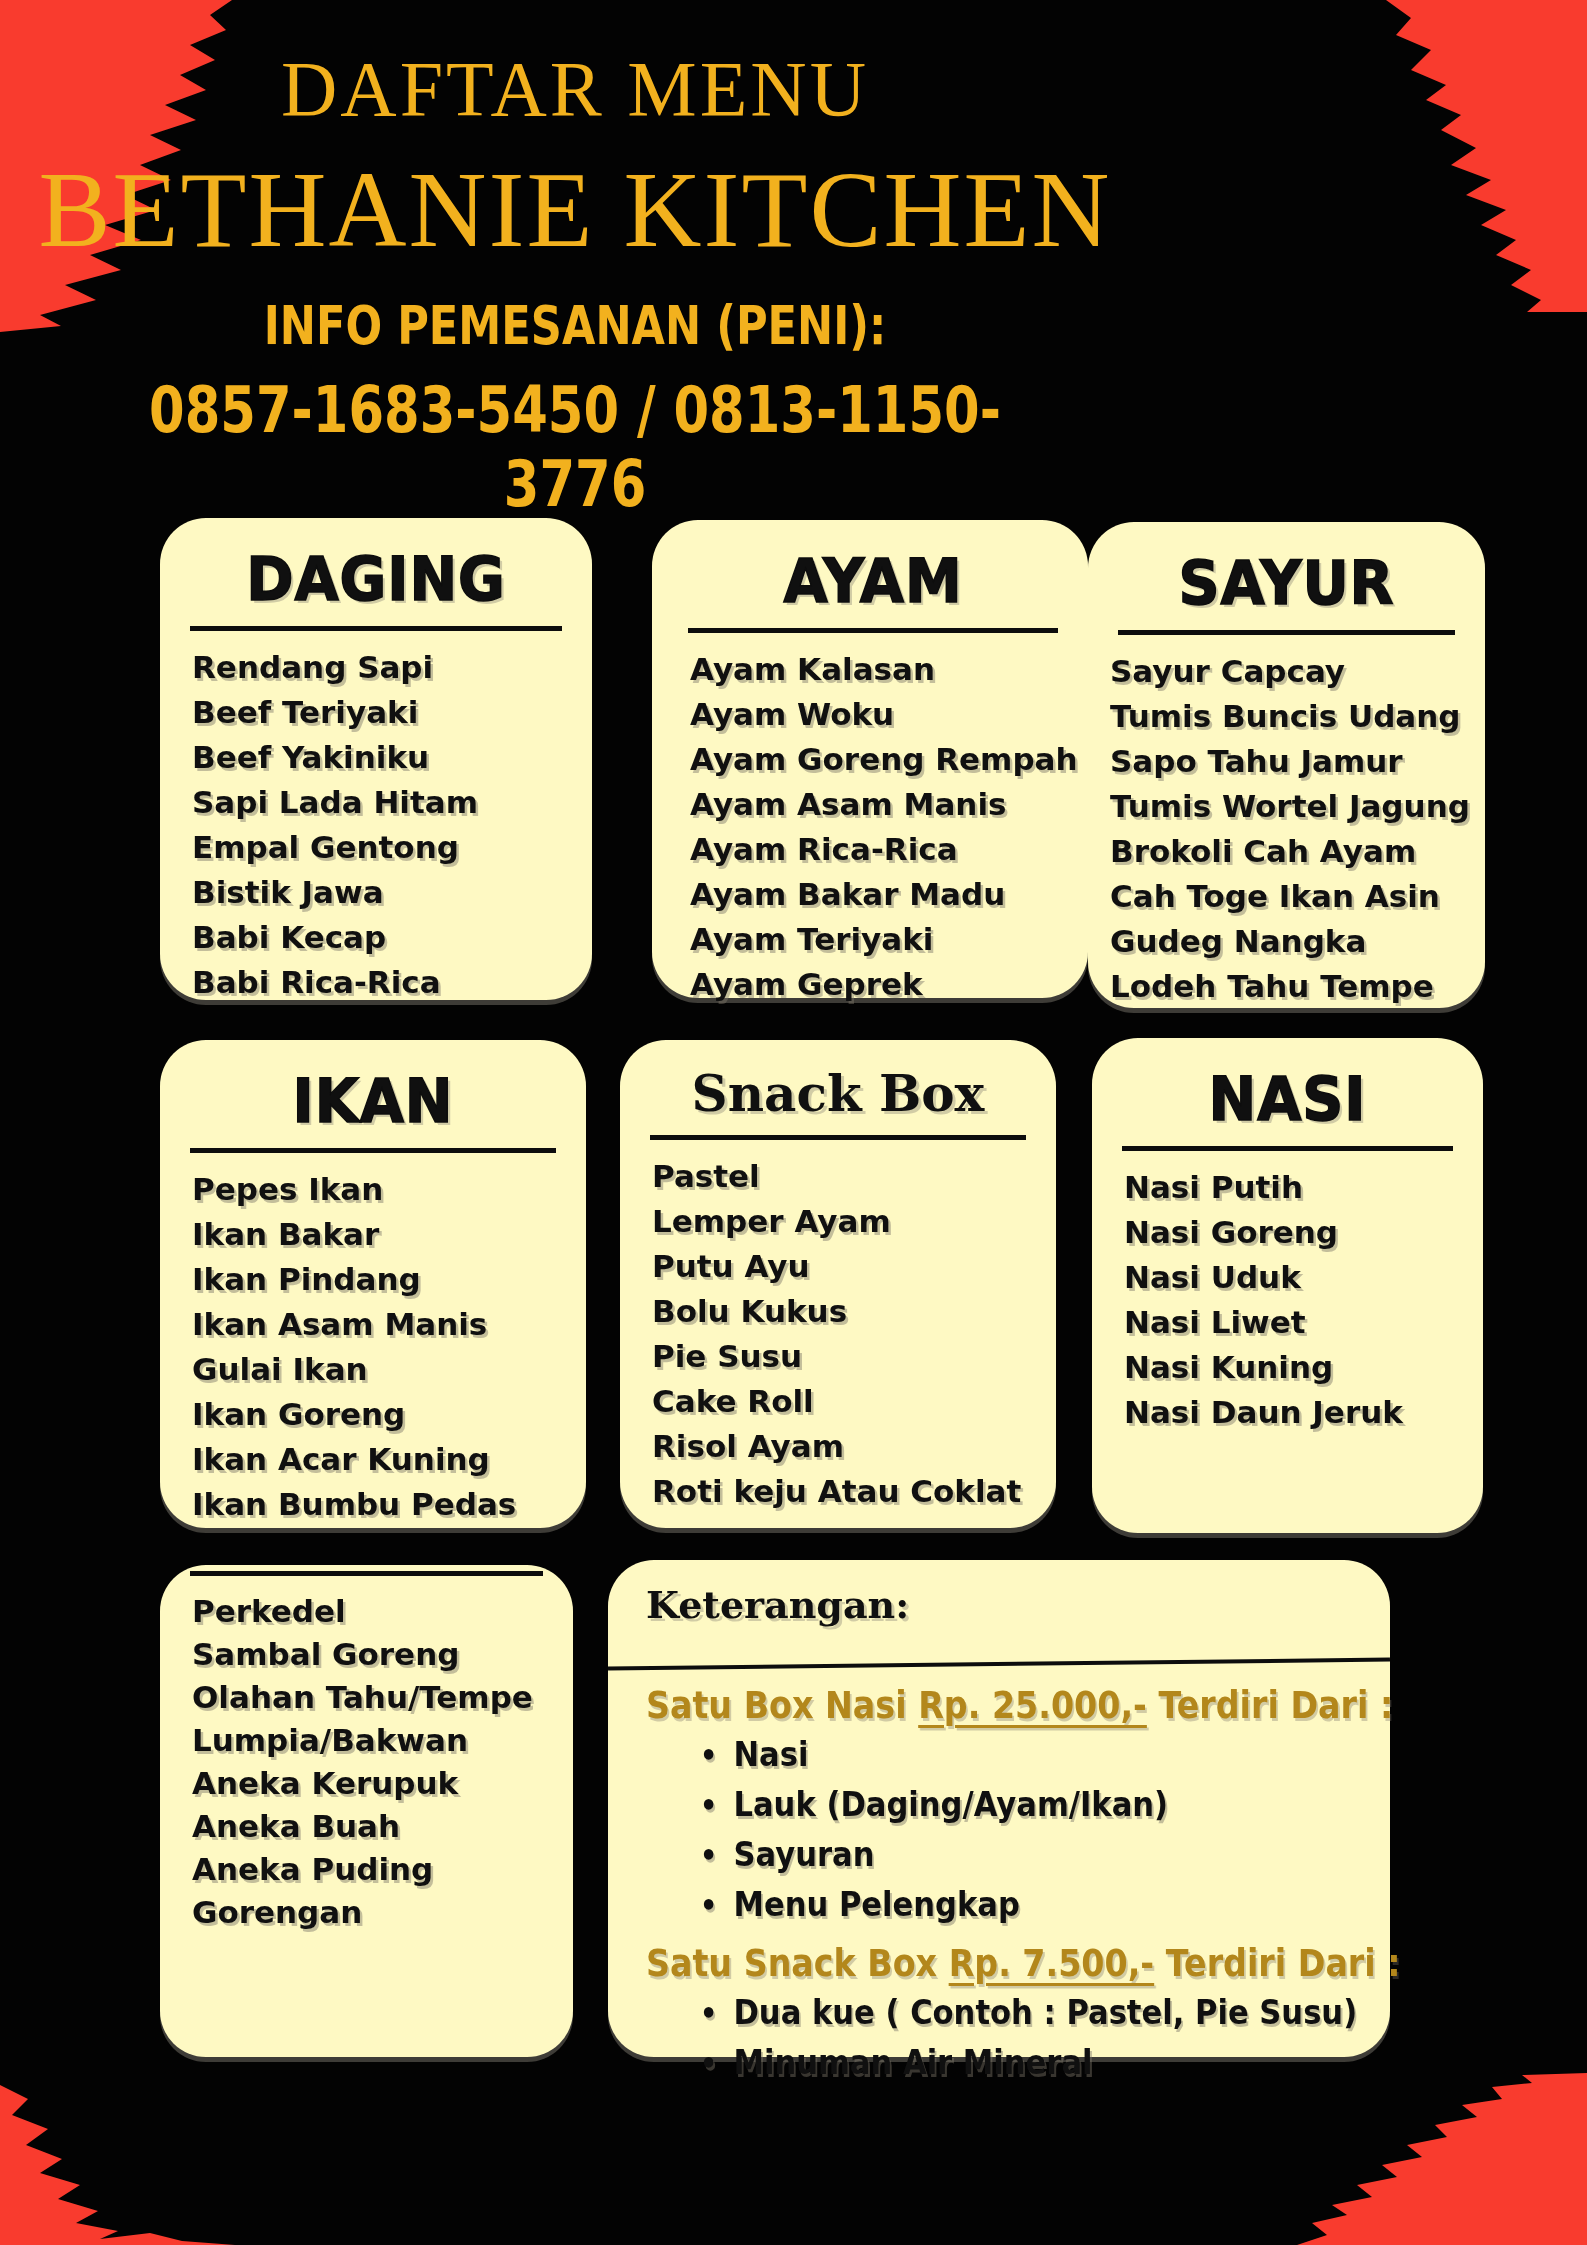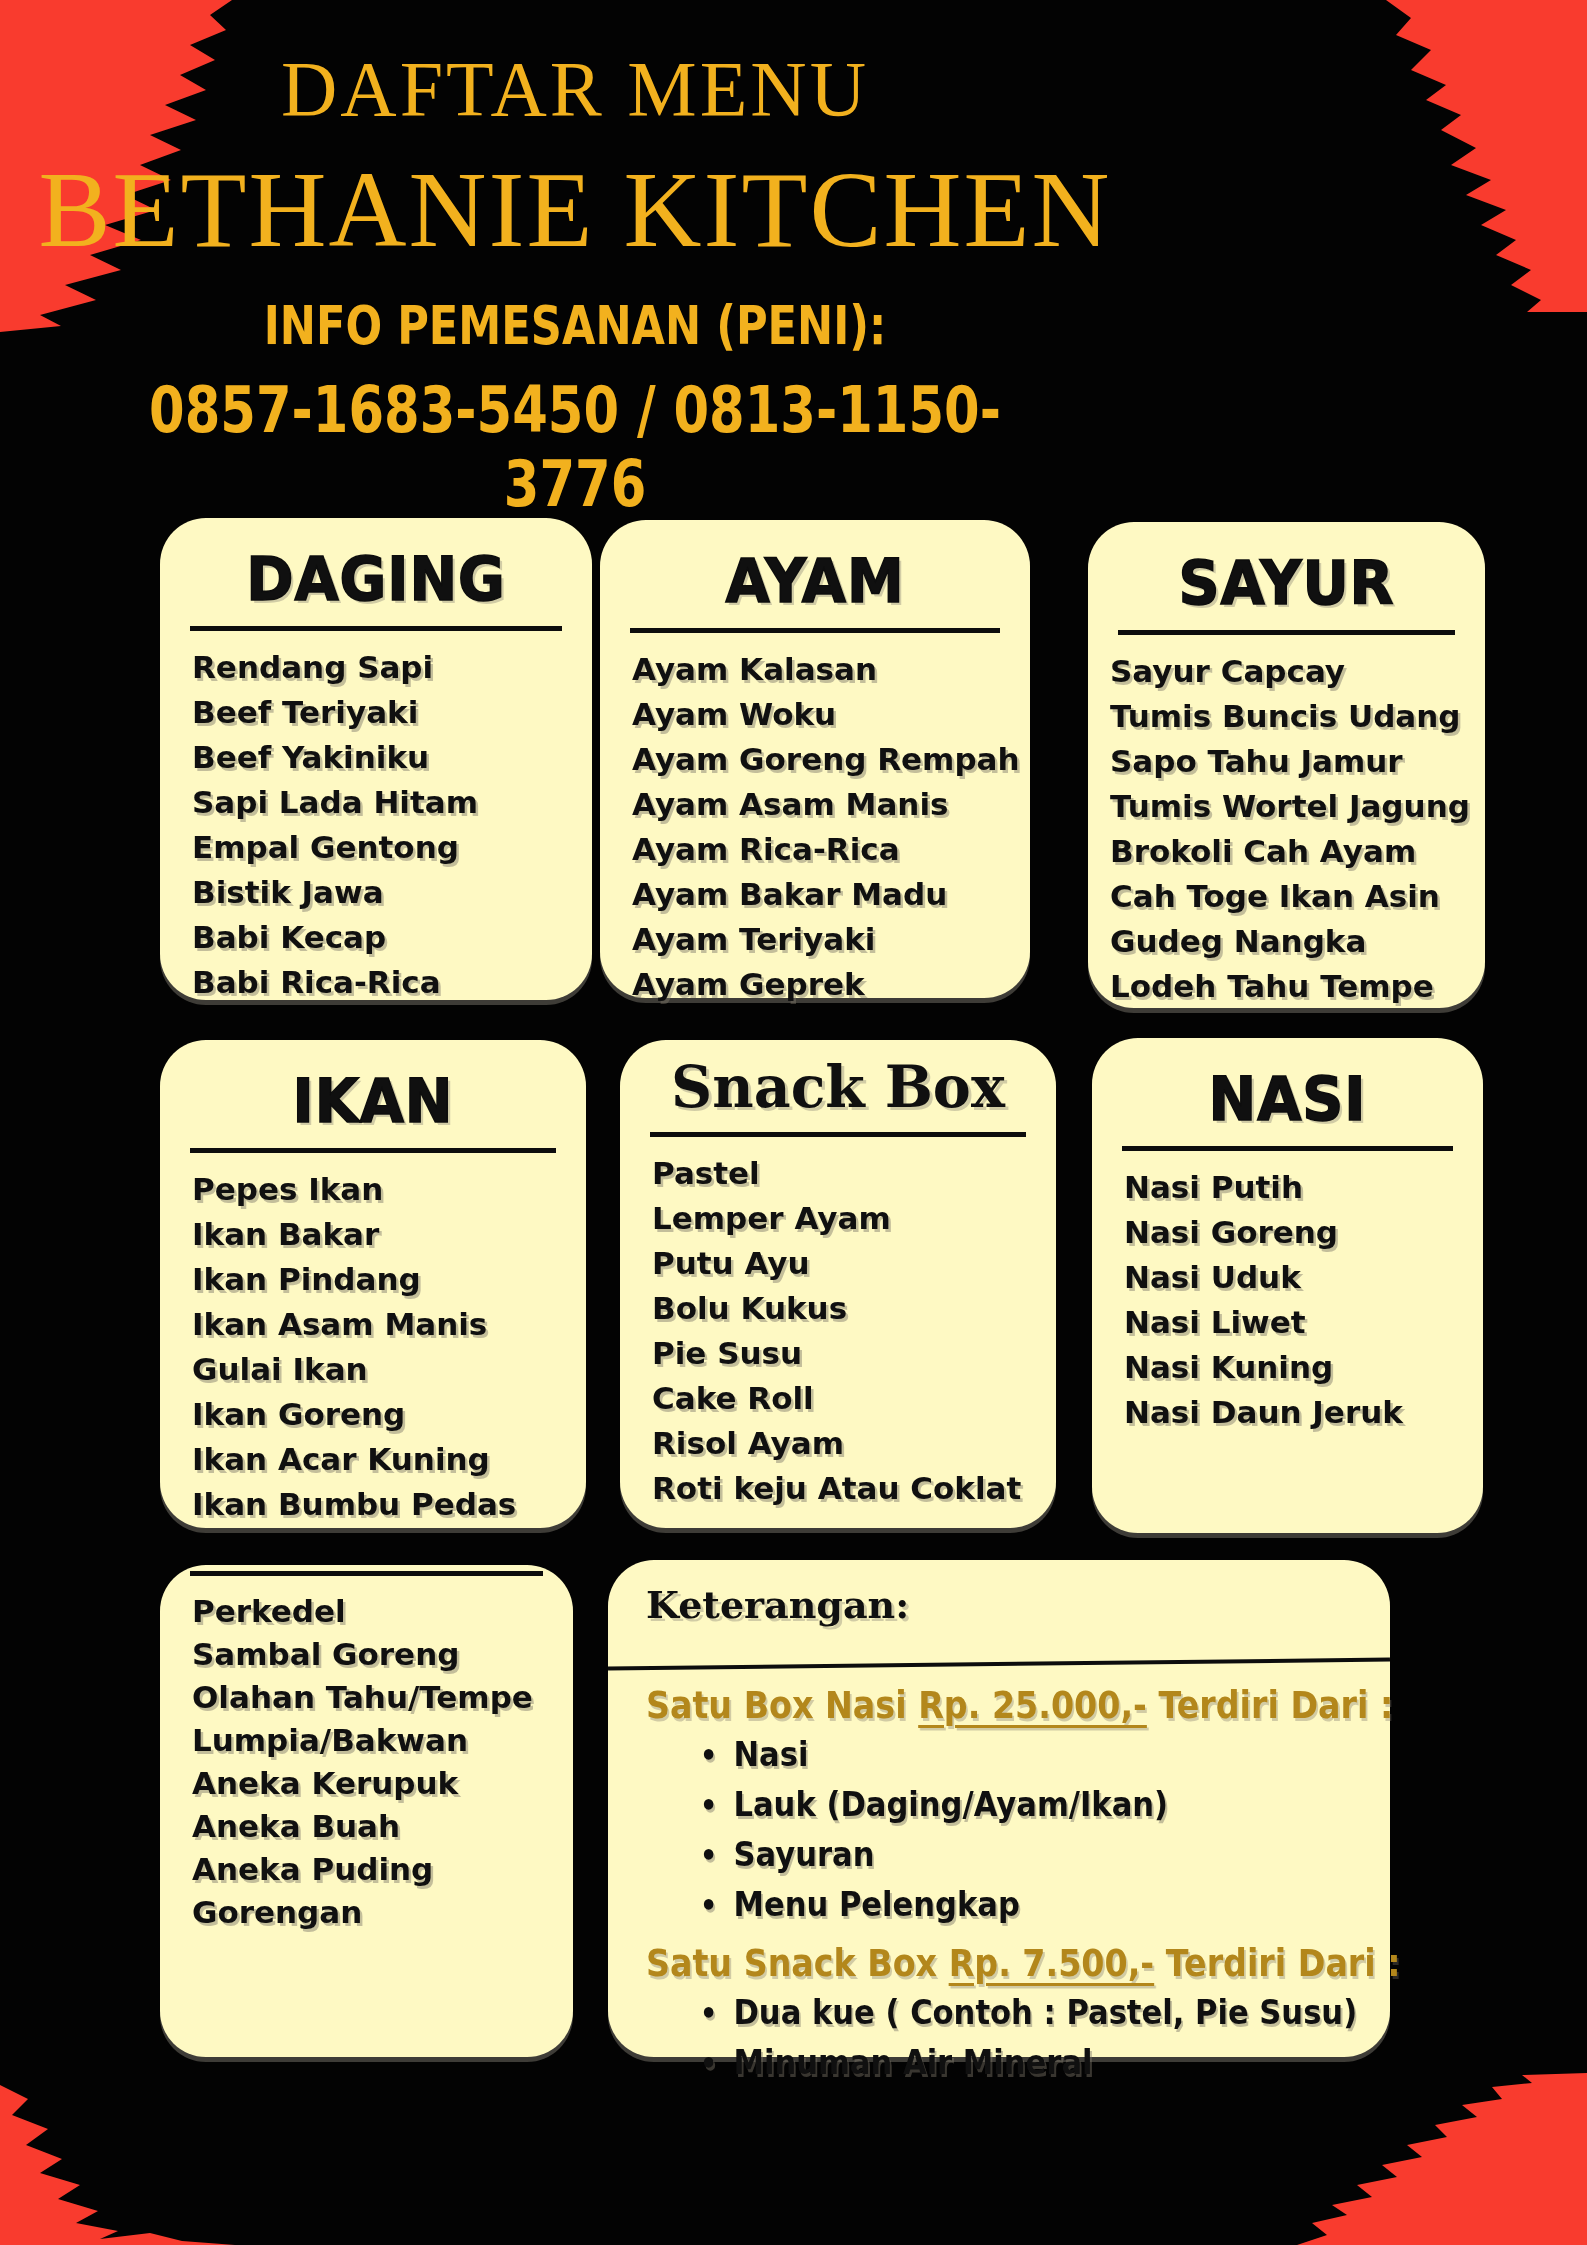--- a/index.html
+++ b/index.html
@@ -13,33 +13,33 @@
            font-size:78px;letter-spacing:3px;}
   .h-brand{margin-top:14px;font-family:"Liberation Serif",serif;font-weight:normal;
            font-size:108px;letter-spacing:2px;}
   .h-info{margin-top:22px;font-size:54px;font-weight:bold;transform:scaleX(.80);}
   .h-phone{margin-top:16px;font-size:64px;font-weight:bold;transform:scaleX(.80);}
 
   
   .card{position:absolute;background:#fef9c3;border-radius:46px;color:#101010;
         box-shadow:0 5px 0 rgba(135,130,120,.45);}
   .c1{left:160px;top:518px;width:432px;height:482px;}
-  .c2{left:600px;top:520px;width:430px;height:478px;}
+  .c2{left:652px;top:520px;width:430px;height:478px;padding-left:6px;}
   .c3{left:1088px;top:522px;width:397px;height:486px;}
   .c4{left:160px;top:1040px;width:426px;height:488px;}
   .c5{left:620px;top:1040px;width:436px;height:488px;}
   .c6{left:1092px;top:1038px;width:391px;height:495px;}
   .c7{left:160px;top:1565px;width:413px;height:492px;}
   .c8{left:608px;top:1560px;width:782px;height:497px;}
 
   .title-sans{display:block;text-align:center;margin-top:26px;font-size:60px;font-weight:800;
               letter-spacing:1px;transform:scaleX(.95);-webkit-text-stroke:1.6px #0d0d0d;
               text-shadow:3px 3px 0 rgba(125,120,110,.35);}
-  .title-serif{display:block;text-align:center;margin-top:13px;font-family:"DejaVu Serif",serif;
-               font-size:57px;font-weight:bold;letter-spacing:0;
+  .title-serif{display:block;text-align:center;margin-top:24px;font-family:"DejaVu Serif",serif;
+               font-size:50px;font-weight:bold;letter-spacing:0;
                text-shadow:3px 3px 0 rgba(125,120,110,.35);}
   .title-serif.small{font-size:46px;line-height:56px;margin-top:18px;}
   .rule{height:5px;background:#0d0d0d;margin:12px 30px 14px 30px;border:0;}
   .menu-list{list-style:none;margin:4px 0 0 0;padding:0 10px 0 32px;}
   .menu-list li{font-size:31px;font-weight:bold;line-height:45px;
                 text-shadow:2.5px 3px 0 rgba(125,118,105,.45);white-space:nowrap;}
   .c7 .menu-list li{line-height:43px;}
 
   
   .k-title{display:block;margin:22px 0 0 38px;font-family:"DejaVu Serif",serif;font-size:38px;

